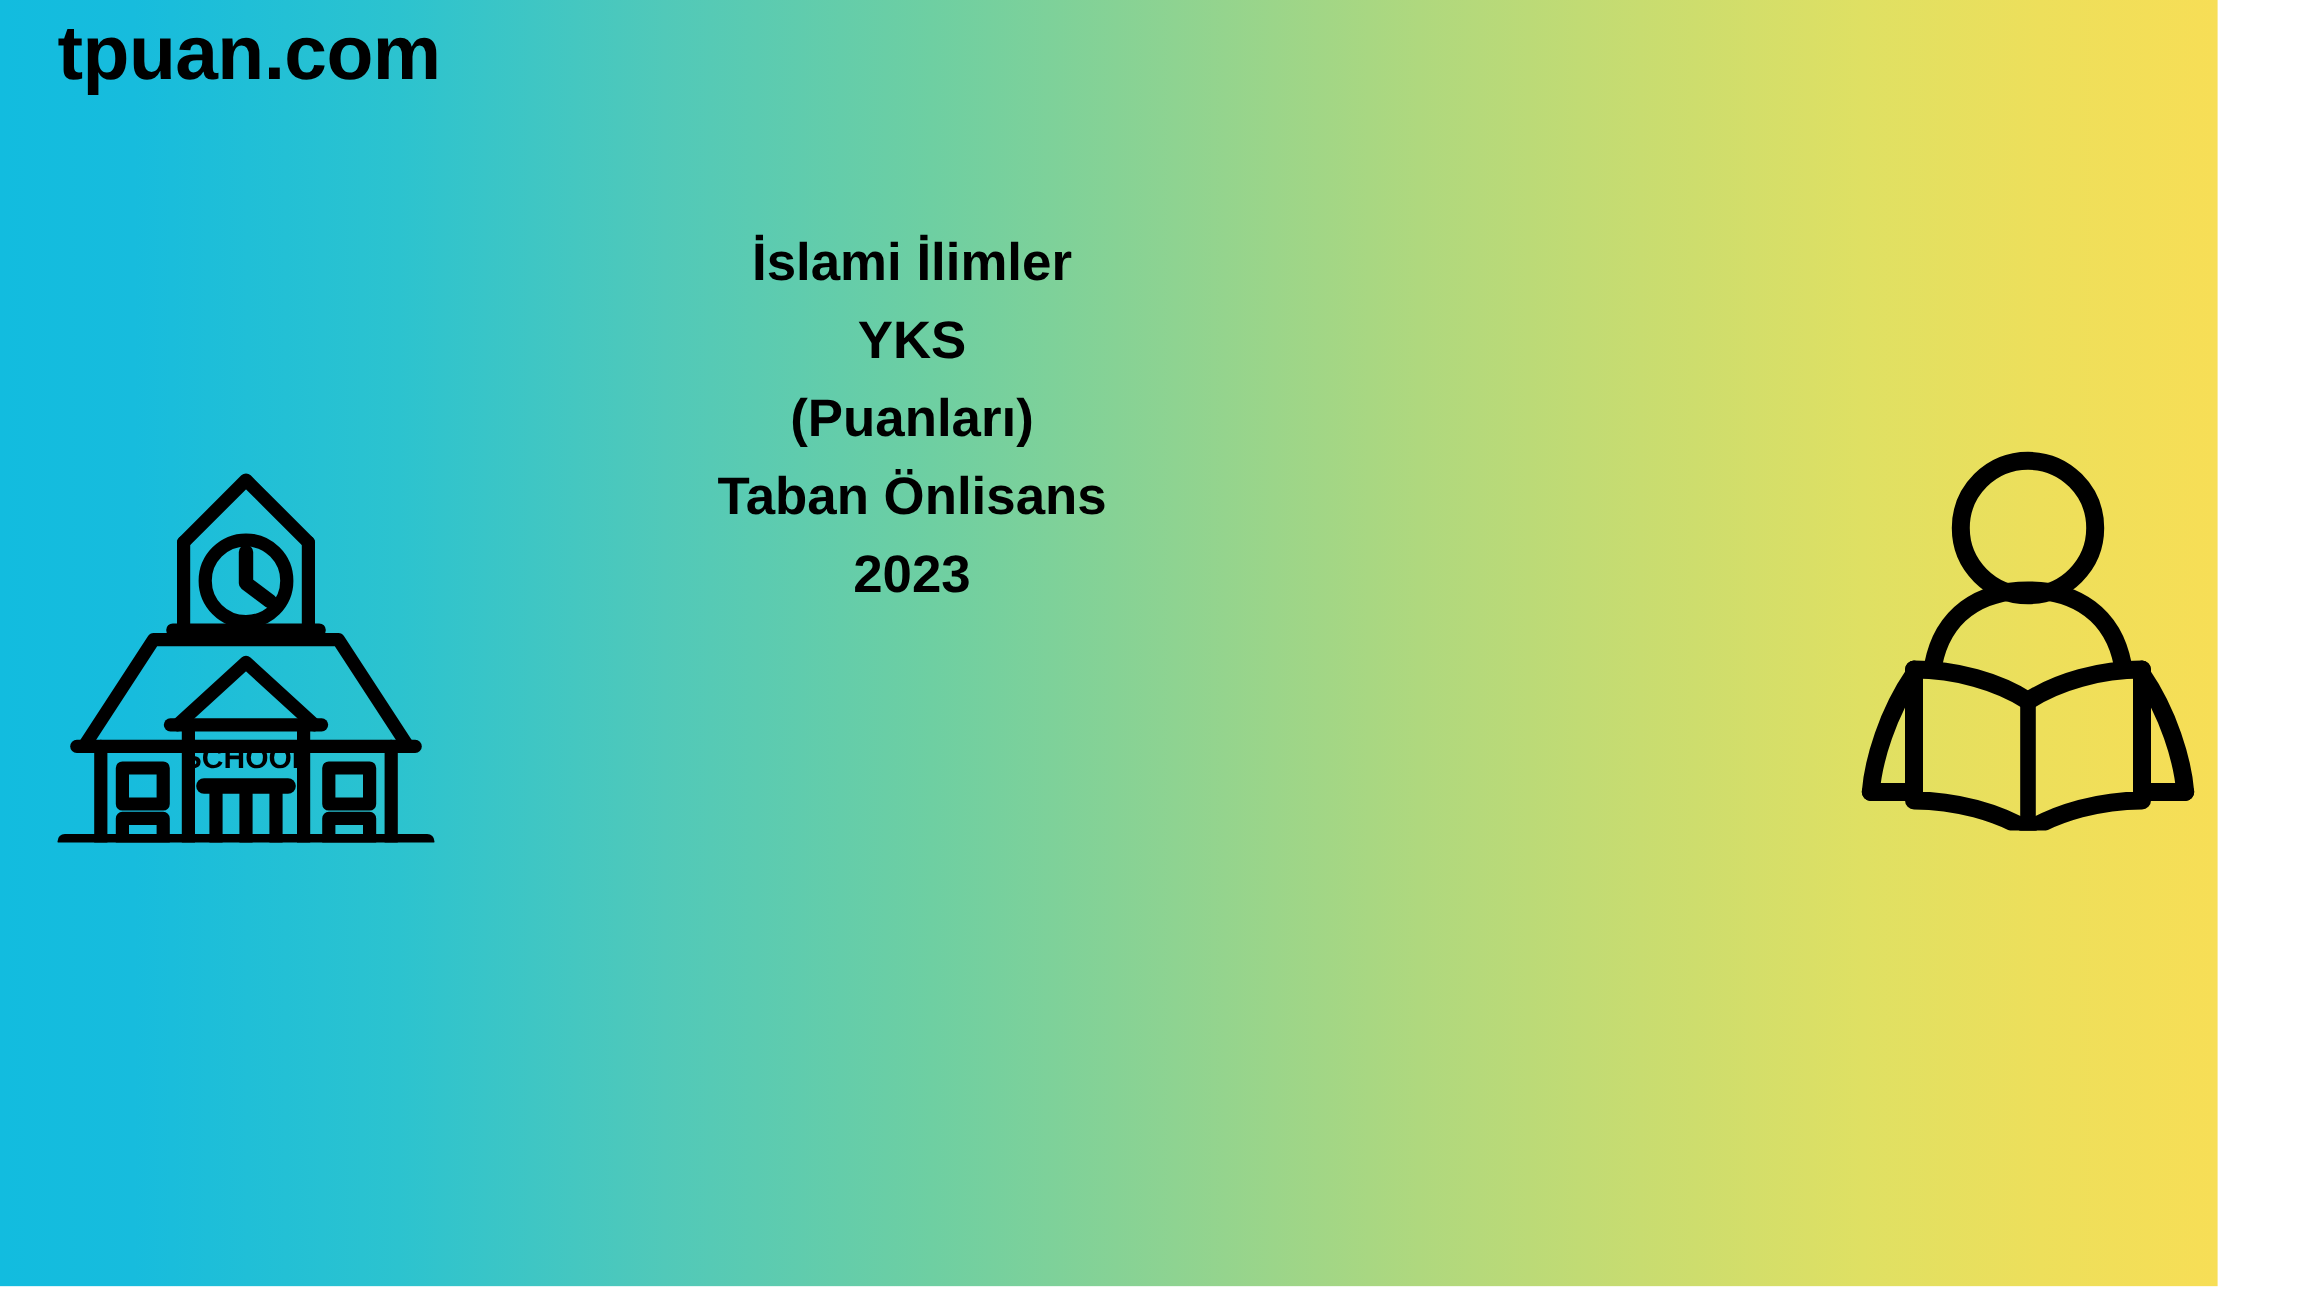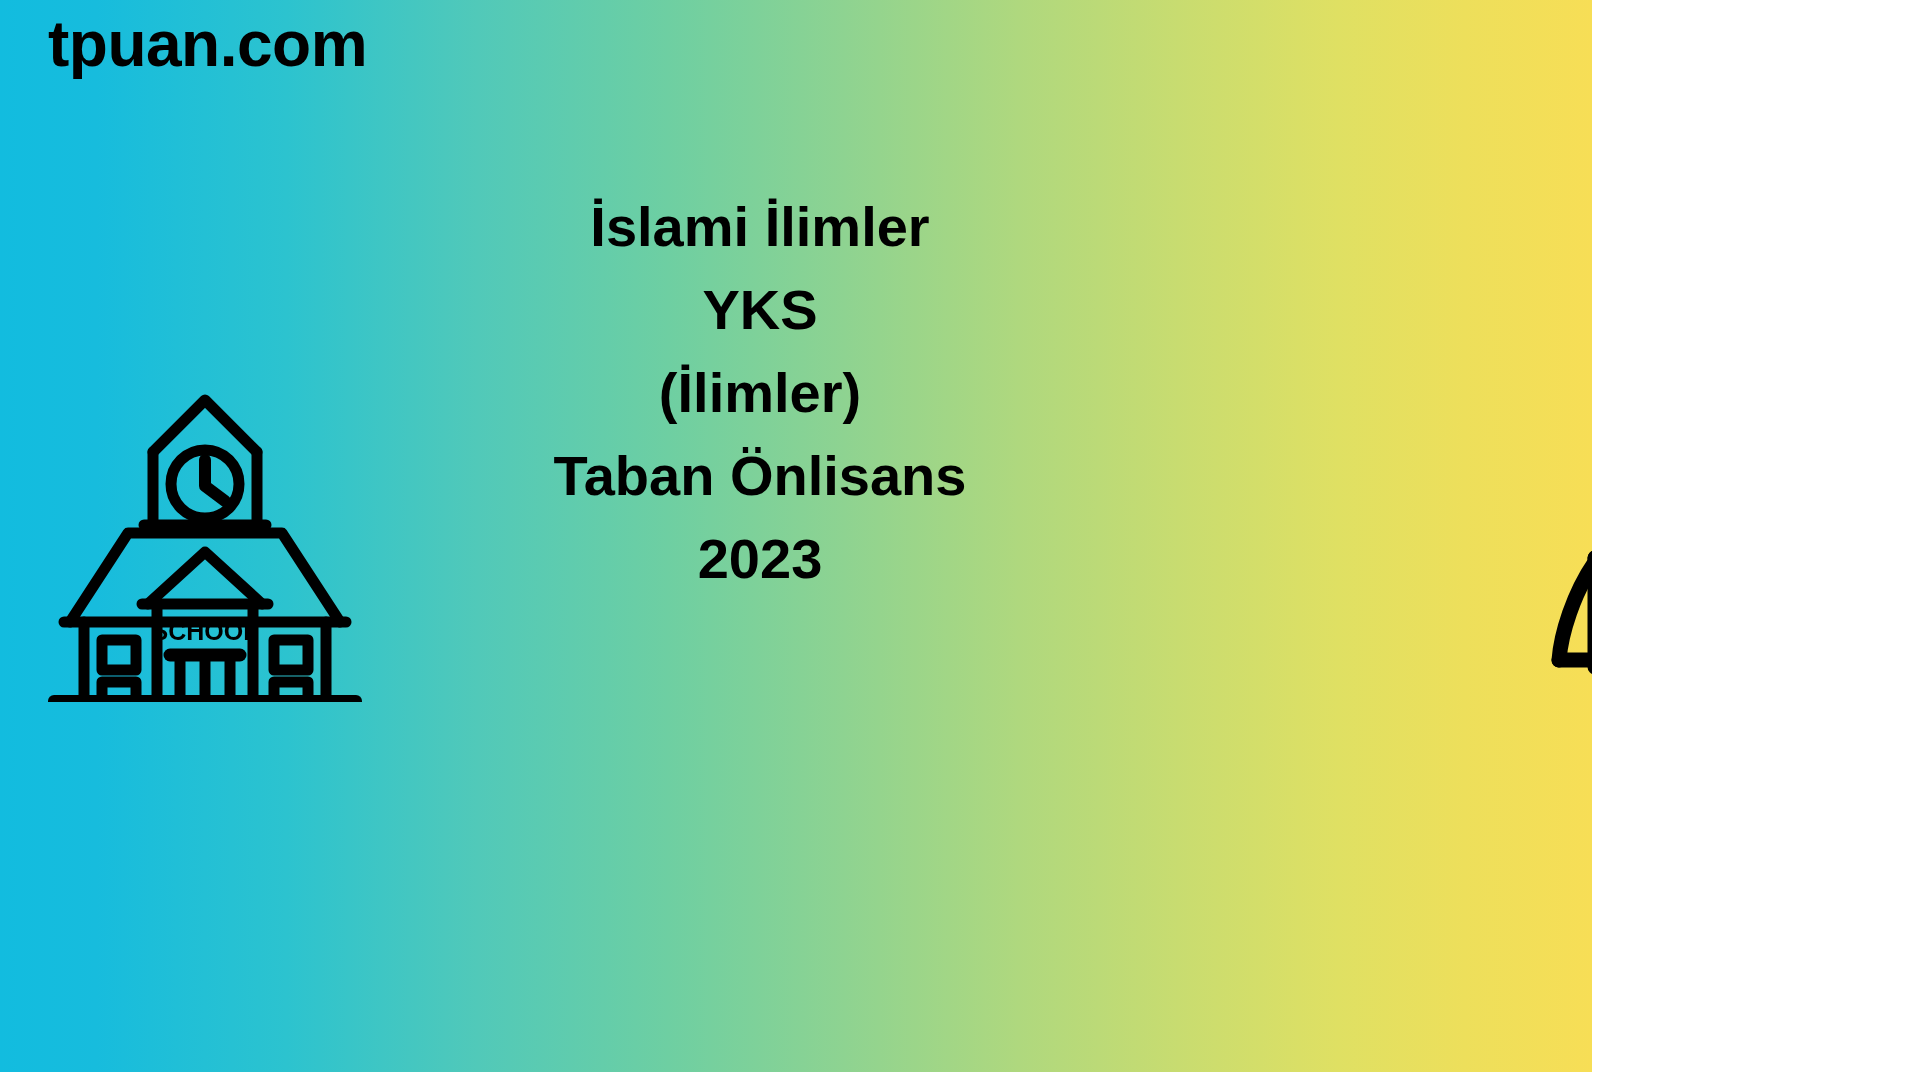--- a/index.html
+++ b/index.html
@@ -9,21 +9,21 @@
   }
   body {
     width: 1920px;
     height: 1080px;
     overflow: hidden;
     font-family: "Liberation Sans", sans-serif;
   }
 
   .banner {
     position: relative;
-    width: 1592px;
+    width: 1848px;
     height: 1072px;
     background: linear-gradient(90deg,
         #12bcdf 0%,
         #17bcdd 6%,
         #2cc3cf 18%,
         #51c9b9 30%,
         #6ecfa2 42%,
         #8ed391 53%,
         #afd87e 64%,
         #c8dc70 74%,
@@ -79,21 +79,21 @@
 
   
   .title-block {
     position: absolute;
     left: 430px;
     top: 186px;
     width: 660px;
     text-align: center;
     color: #000000;
     font-weight: bold;
-    font-size: 56px;
+    font-size: 44px;
     line-height: 1.48;
     letter-spacing: 0px;
   }
   .title-line {
     white-space: nowrap;
   }
 </style>
 </head>
 <body>
 
@@ -170,20 +170,20 @@
 
       <path d="M240 186 C 205 186, 170 196, 145 212"></path>
 
       <path d="M145 212 L145 320" stroke-width="13"></path>
     </svg>
   </div>
 
   <div class="title-block">
     <div class="title-line">İslami İlimler</div>
     <div class="title-line">YKS</div>
-    <div class="title-line">(İlimler)</div>
+    <div class="title-line">(Puanları)</div>
     <div class="title-line">Taban Önlisans</div>
     <div class="title-line">2023</div>
   </div>
 
 </div>
 
 <div class="bottom-strip"></div>
 
 </body></html>

